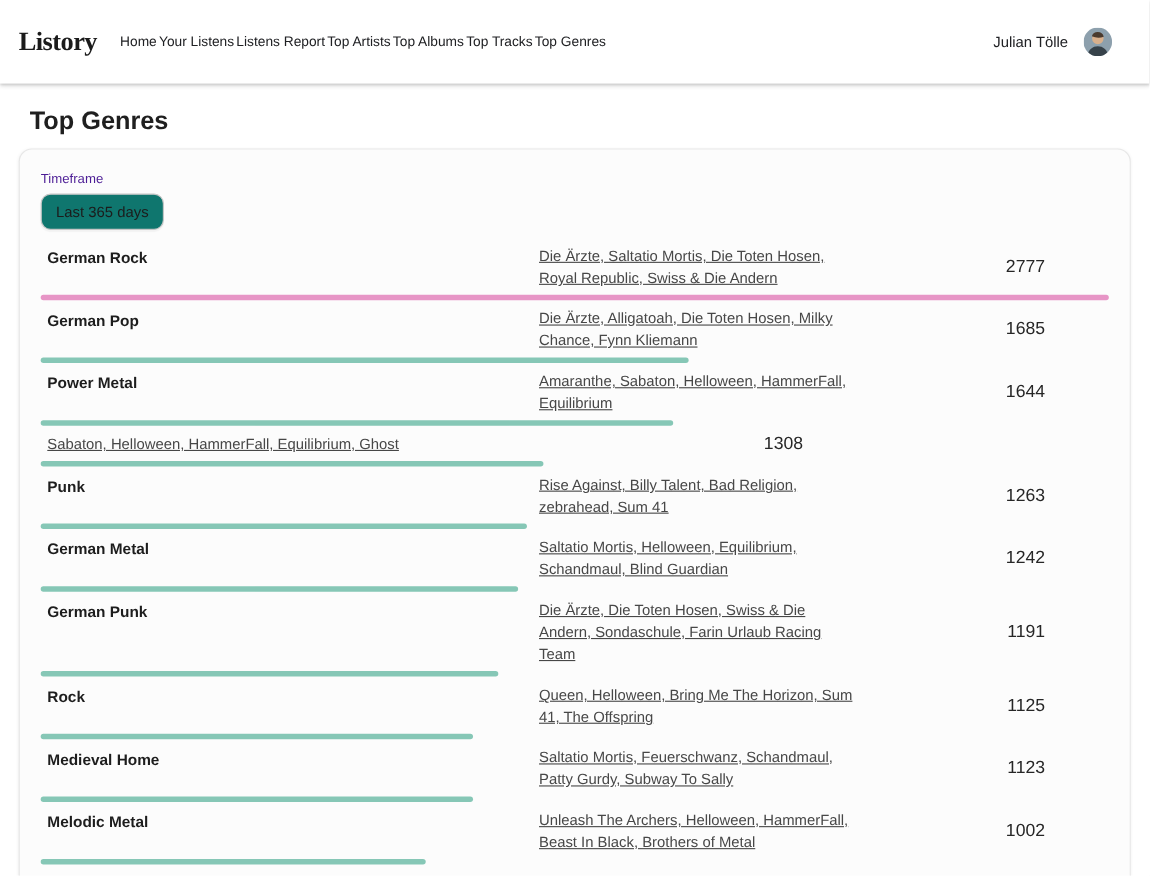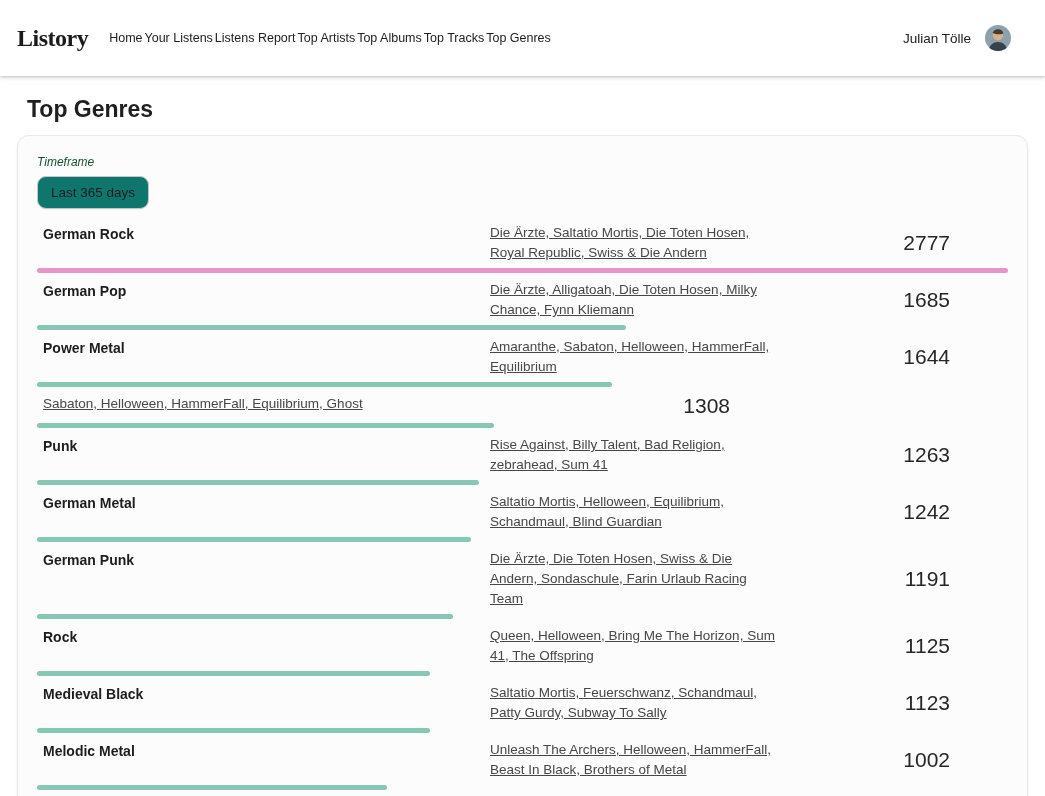--- a/index.html
+++ b/index.html
@@ -20,31 +20,31 @@
     cursor: pointer; flex: 0 0 auto; }
   .avatar svg { display: block; }
 
   
   .page { padding: 0 17px; }
   .page-title { font-size: 23px; font-weight: 700; color: #1f1f1f; margin: 20px 10px 12px 10px; }
 
   .card { background: #fcfcfc; border: 1px solid #e7e7e7; border-radius: 12px;
     box-shadow: 0 1px 3px rgba(0,0,0,0.06); padding: 19px; min-height: 900px; }
 
-  .tf-label { font-size: 12px; color: #14532d; margin-bottom: 7px; font-style: italic; }
+  .tf-label { font-size: 12px; color: #4c1d95; margin-bottom: 7px; }
   .tf-button { display: inline-block; font-family: "Liberation Sans", sans-serif;
     font-size: 13.5px; color: #1c1c1c; background: #0f766e; border: 1px solid #c6c6c6;
     border-radius: 9px; padding: 8px 13px; cursor: pointer; box-shadow: 0 1px 1px rgba(0,0,0,0.04); }
 
   .genre-table { margin-top: 14px; }
   .row { margin-bottom: 7px; }
   .grow { display: grid; grid-template-columns: 447px 292px 1fr; align-items: start; padding: 0 6px; }
   .g-name { font-size: 14px; font-weight: 700; color: #1d1d1d; line-height: 20px; padding-top: 1px; }
   .g-artists { font-size: 13.5px; color: #474747; line-height: 20px; text-decoration: underline; }
-  .g-count { font-size: 21px; color: #262626; text-align: right; padding-right: 52px; align-self: center; }
+  .g-count { font-size: 16px; color: #262626; text-align: right; padding-right: 52px; align-self: center; }
   .bar-track { margin-top: 5px; height: 5px; width: 100%; }
   .bar { height: 5px; border-radius: 2.5px; }
 </style>
 </head>
 <body>
 
 <header class="appbar">
   <div class="logo">Listory</div>
   <nav class="nav">
   <a class="nav-link">Home</a>
@@ -163,21 +163,21 @@
       <div class="g-artists">Queen, Helloween, Bring Me The Horizon, Sum 41, The Offspring</div>
       <div class="g-count">1125</div>
     </div>
     <div class="bar-track">
       <div class="bar" style="width: 40.5113%; background: rgb(134, 199, 182);"></div>
     </div>
   </div>
 
   <div class="row">
     <div class="grow">
-      <div class="g-name">Medieval Black</div>
+      <div class="g-name">Medieval Home</div>
       <div class="g-artists">Saltatio Mortis, Feuerschwanz, Schandmaul, Patty Gurdy, Subway To Sally</div>
       <div class="g-count">1123</div>
     </div>
     <div class="bar-track">
       <div class="bar" style="width: 40.4393%; background: rgb(134, 199, 182);"></div>
     </div>
   </div>
 
   <div class="row">
     <div class="grow">

